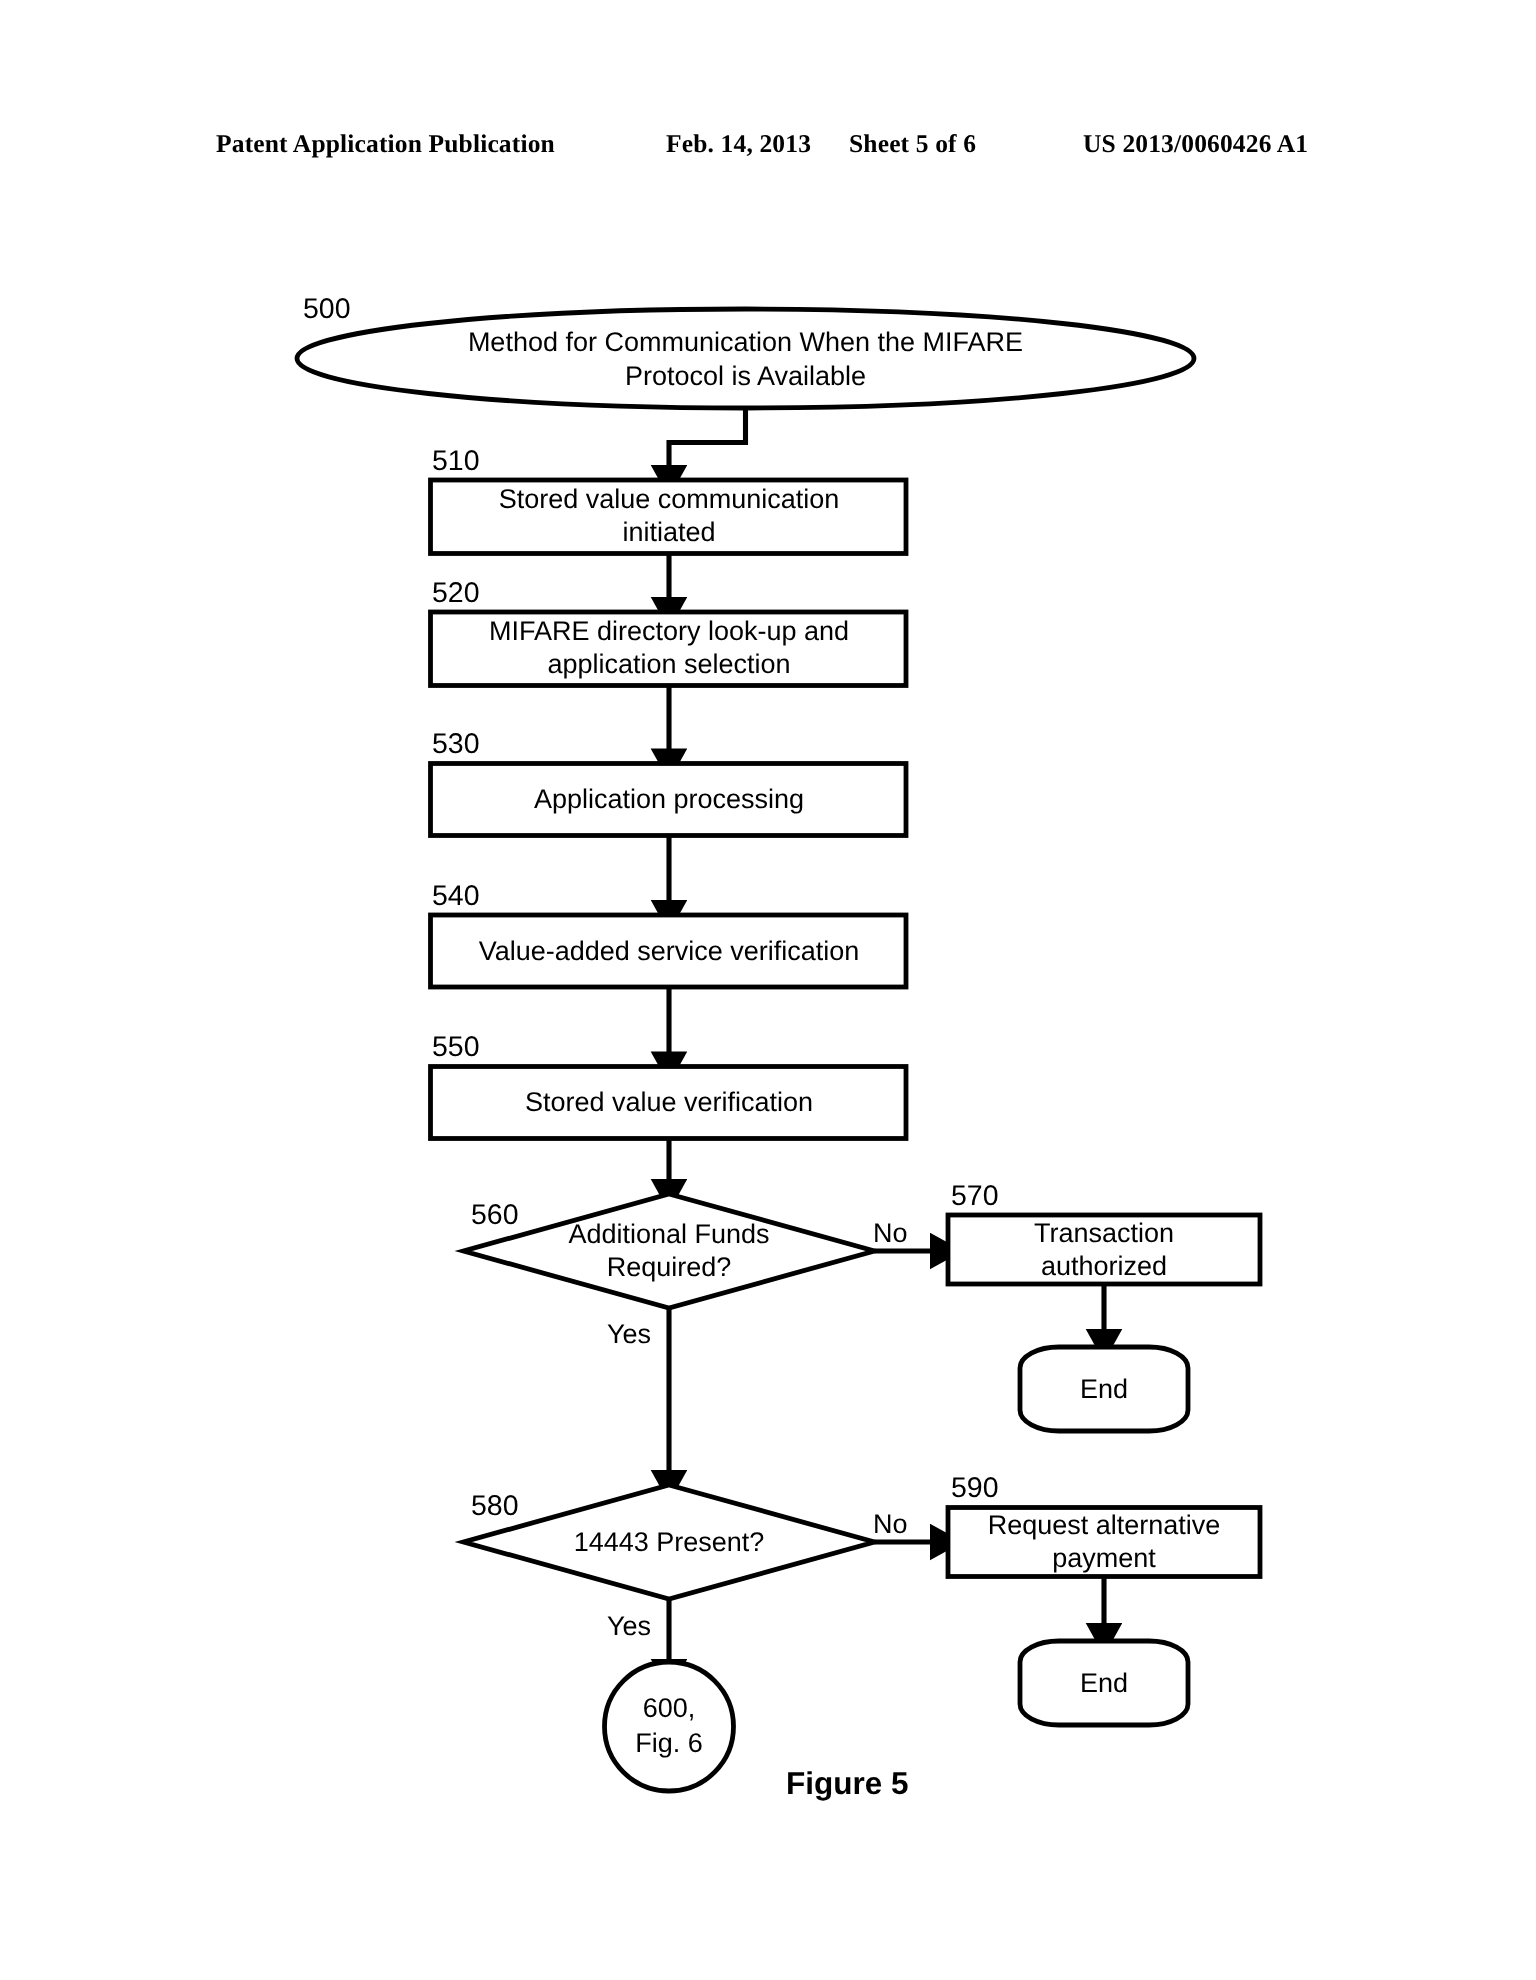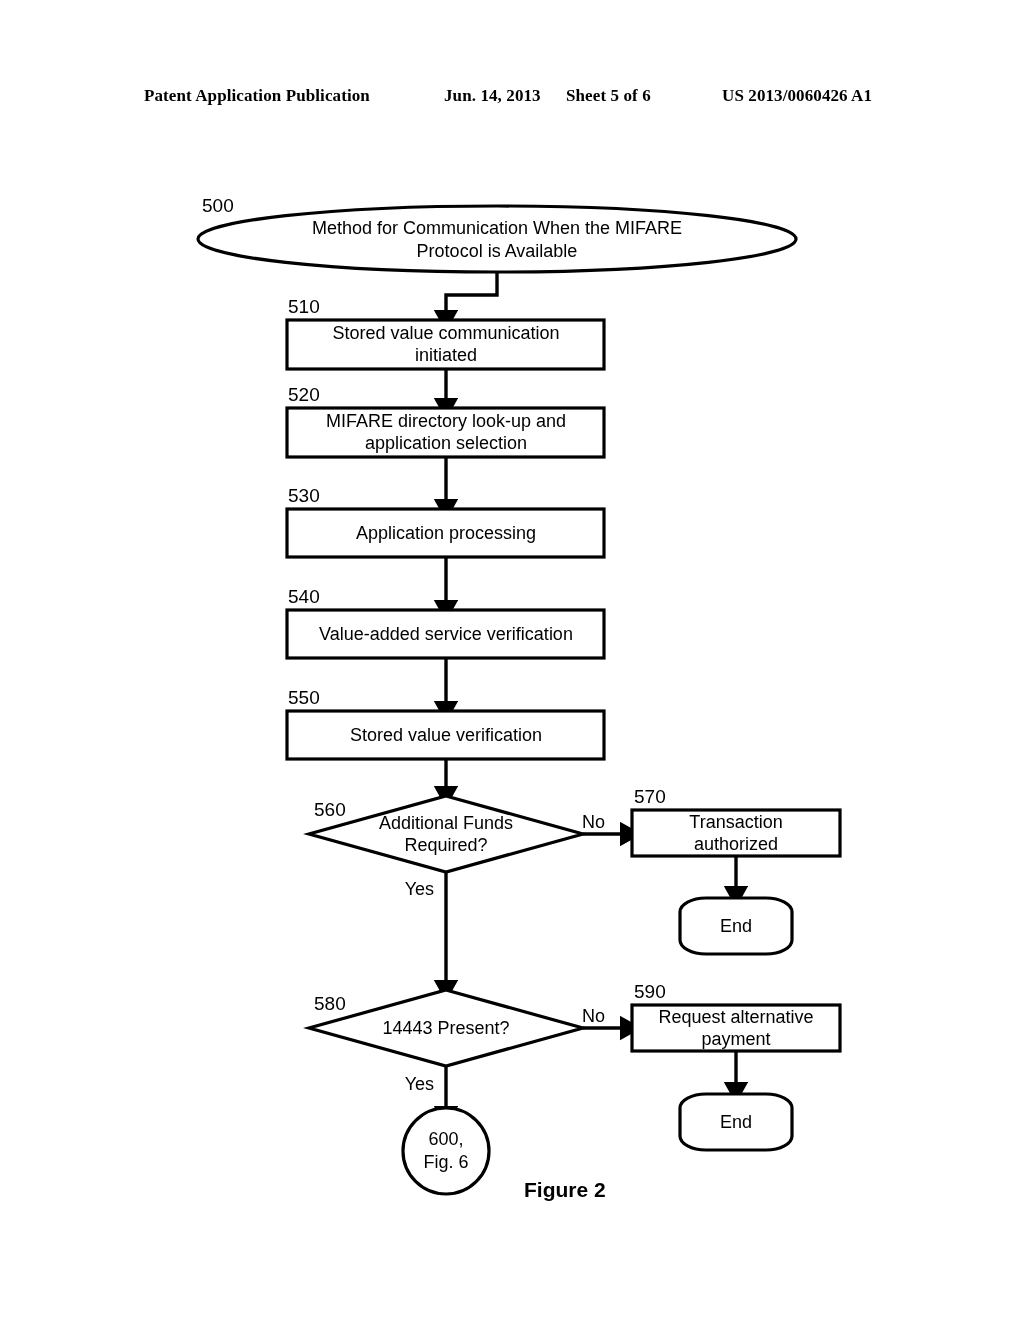--- a/index.html
+++ b/index.html
@@ -106,21 +106,21 @@
     fill: none;
   }
 </style>
 </head>
 <body>
 
 <div id="page">
 
   <div class="pub-header">
     <span class="hdr-left">Patent Application Publication</span>
-    <span class="hdr-date">Jun. 14, 2013</span>
+    <span class="hdr-date">Feb. 14, 2013</span>
     <span class="hdr-sheet">Sheet 5 of 6</span>
     <span class="hdr-pub">US 2013/0060426 A1</span>
   </div>
 
   <svg id="flow-svg" viewBox="0 0 1024 1320">
     <defs>
       <marker id="arrow" markerWidth="9" markerHeight="9" refX="1.2" refY="3.6" orient="auto" markerUnits="strokeWidth">
         <path d="M0,0 L0,7.2 L6.5,3.6 z" fill="#000"></path>
       </marker>
     </defs>
@@ -229,15 +229,15 @@
       <text class="node-text" x="720" y="1123">End</text>
     </g>
 
     <g>
       <circle class="shape" cx="430" cy="1151" r="43"></circle>
       <text class="node-text" x="430" y="1140">600,</text>
       <text class="node-text" x="430" y="1163">Fig. 6</text>
     </g>
   </svg>
 
-  <div class="fig-caption">Figure 2</div>
+  <div class="fig-caption">Figure 5</div>
 
 </div>
 
 </body></html>

